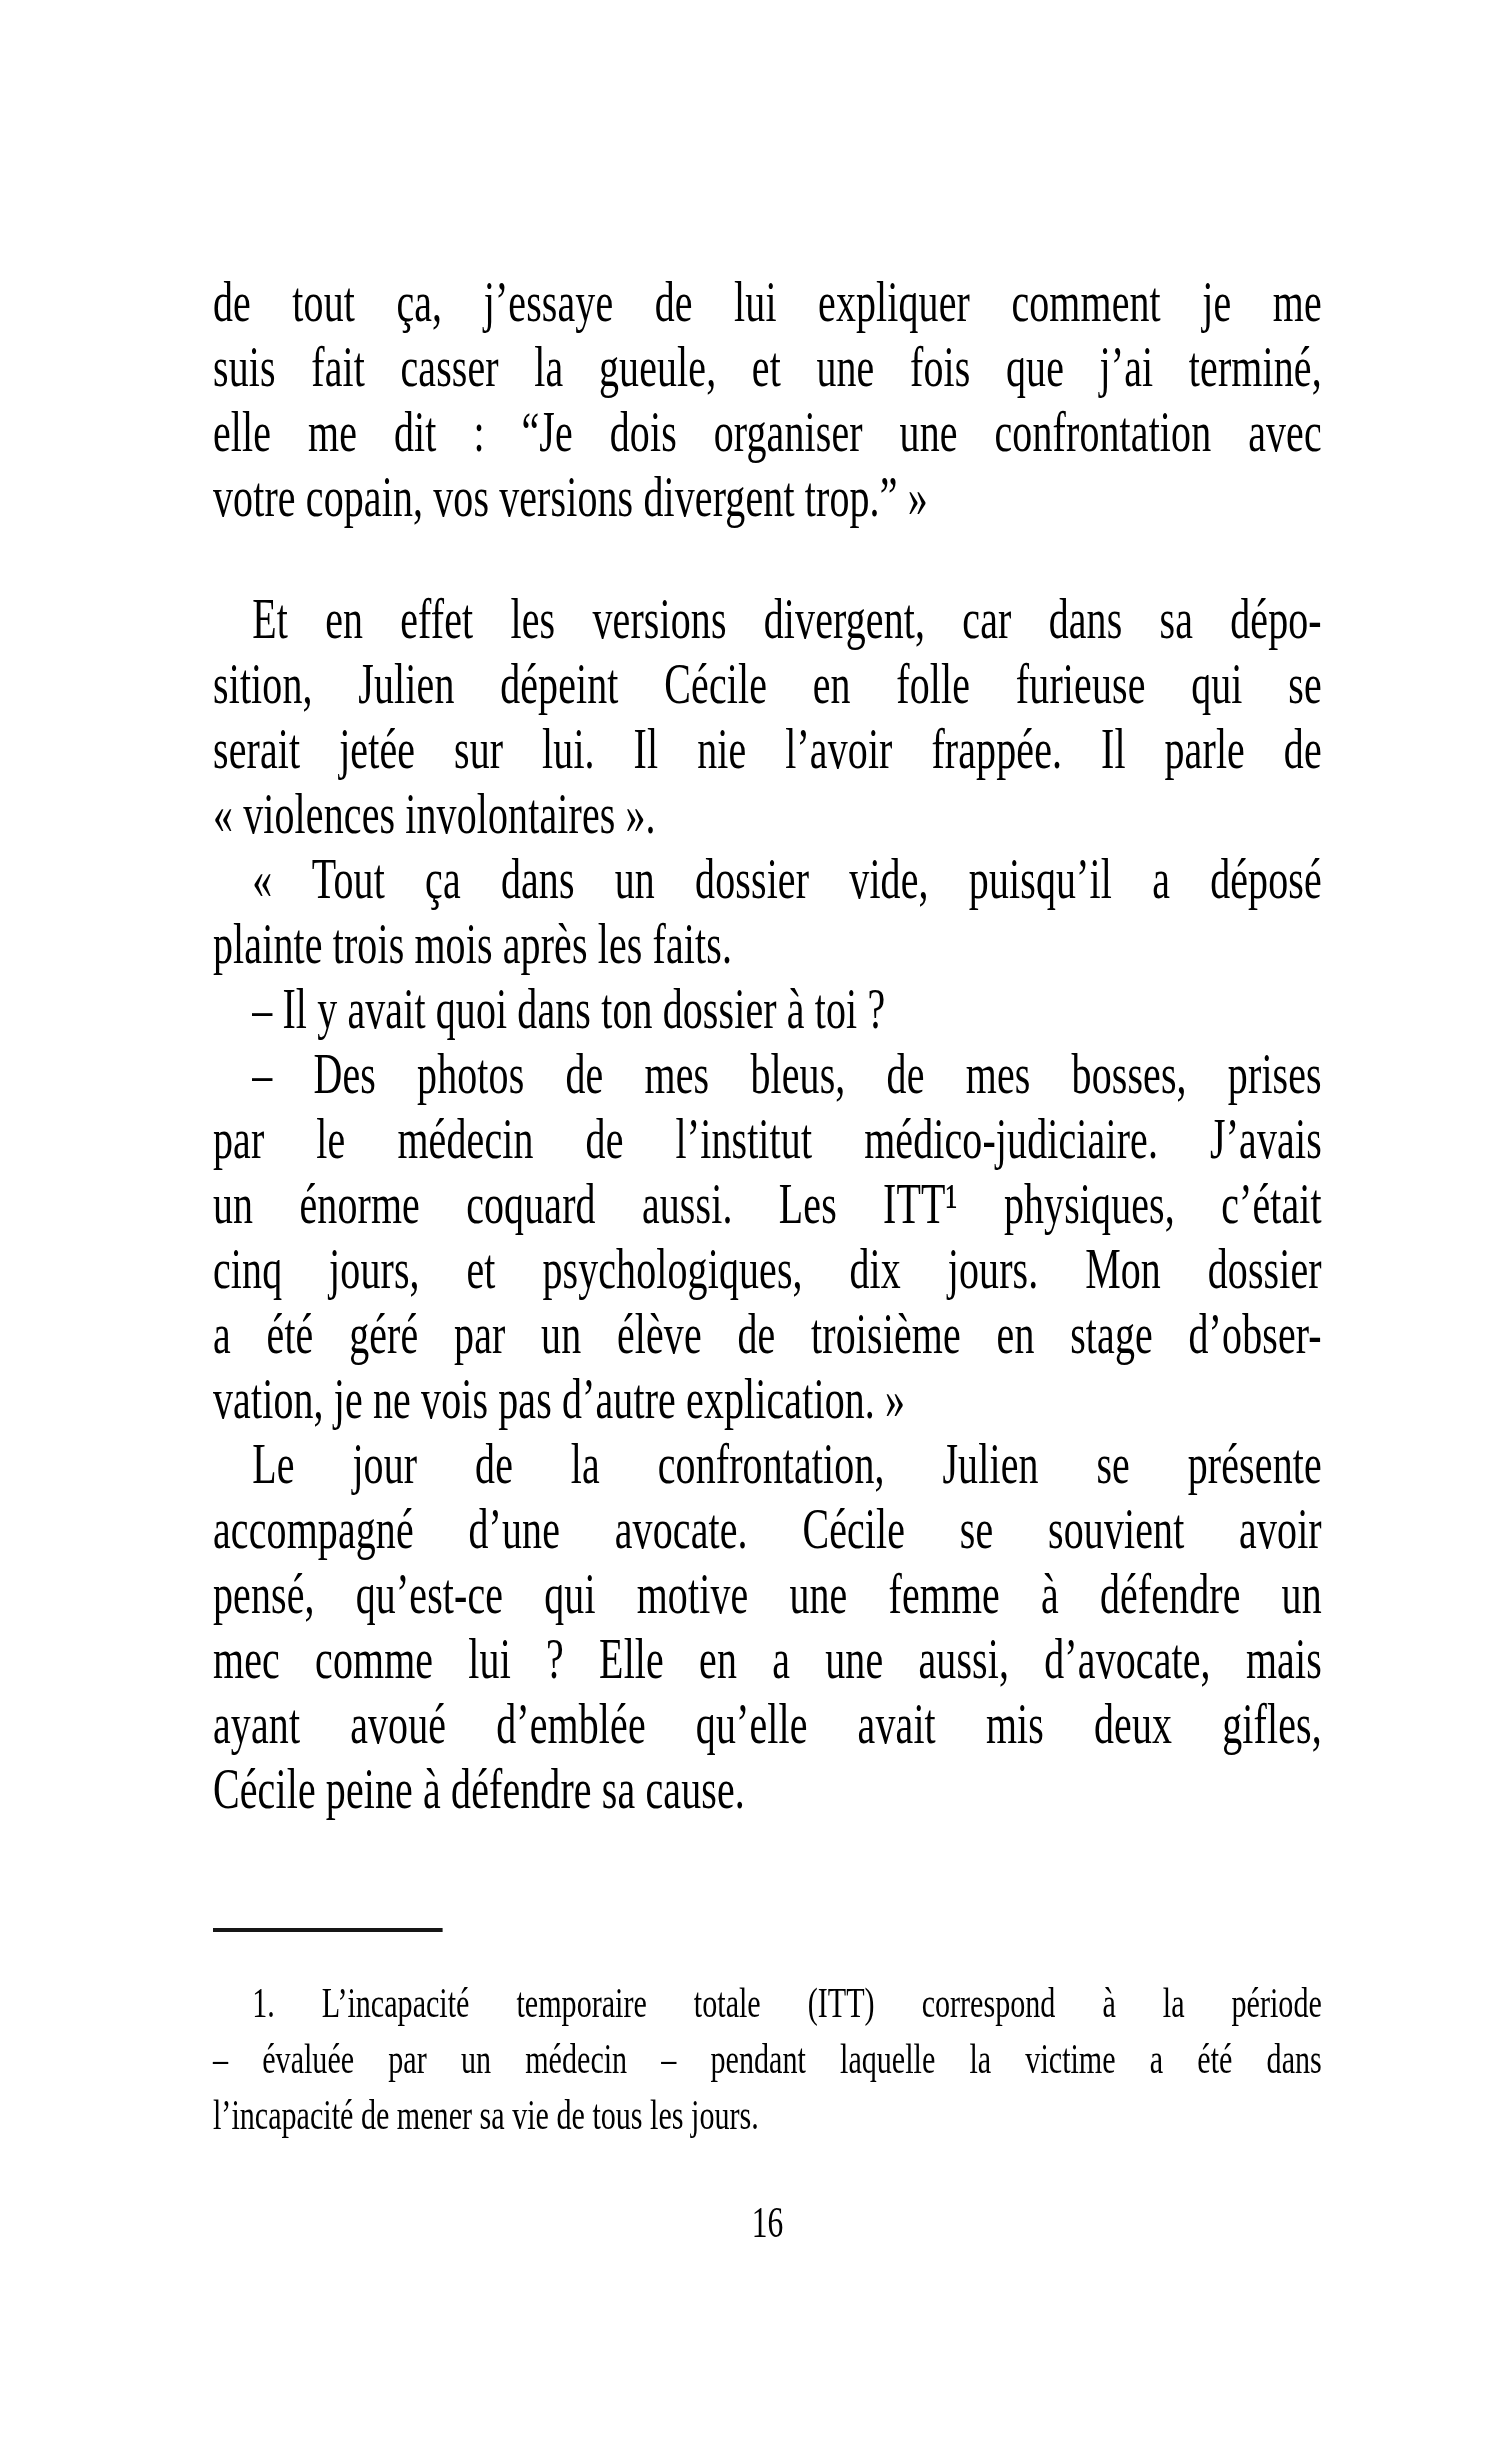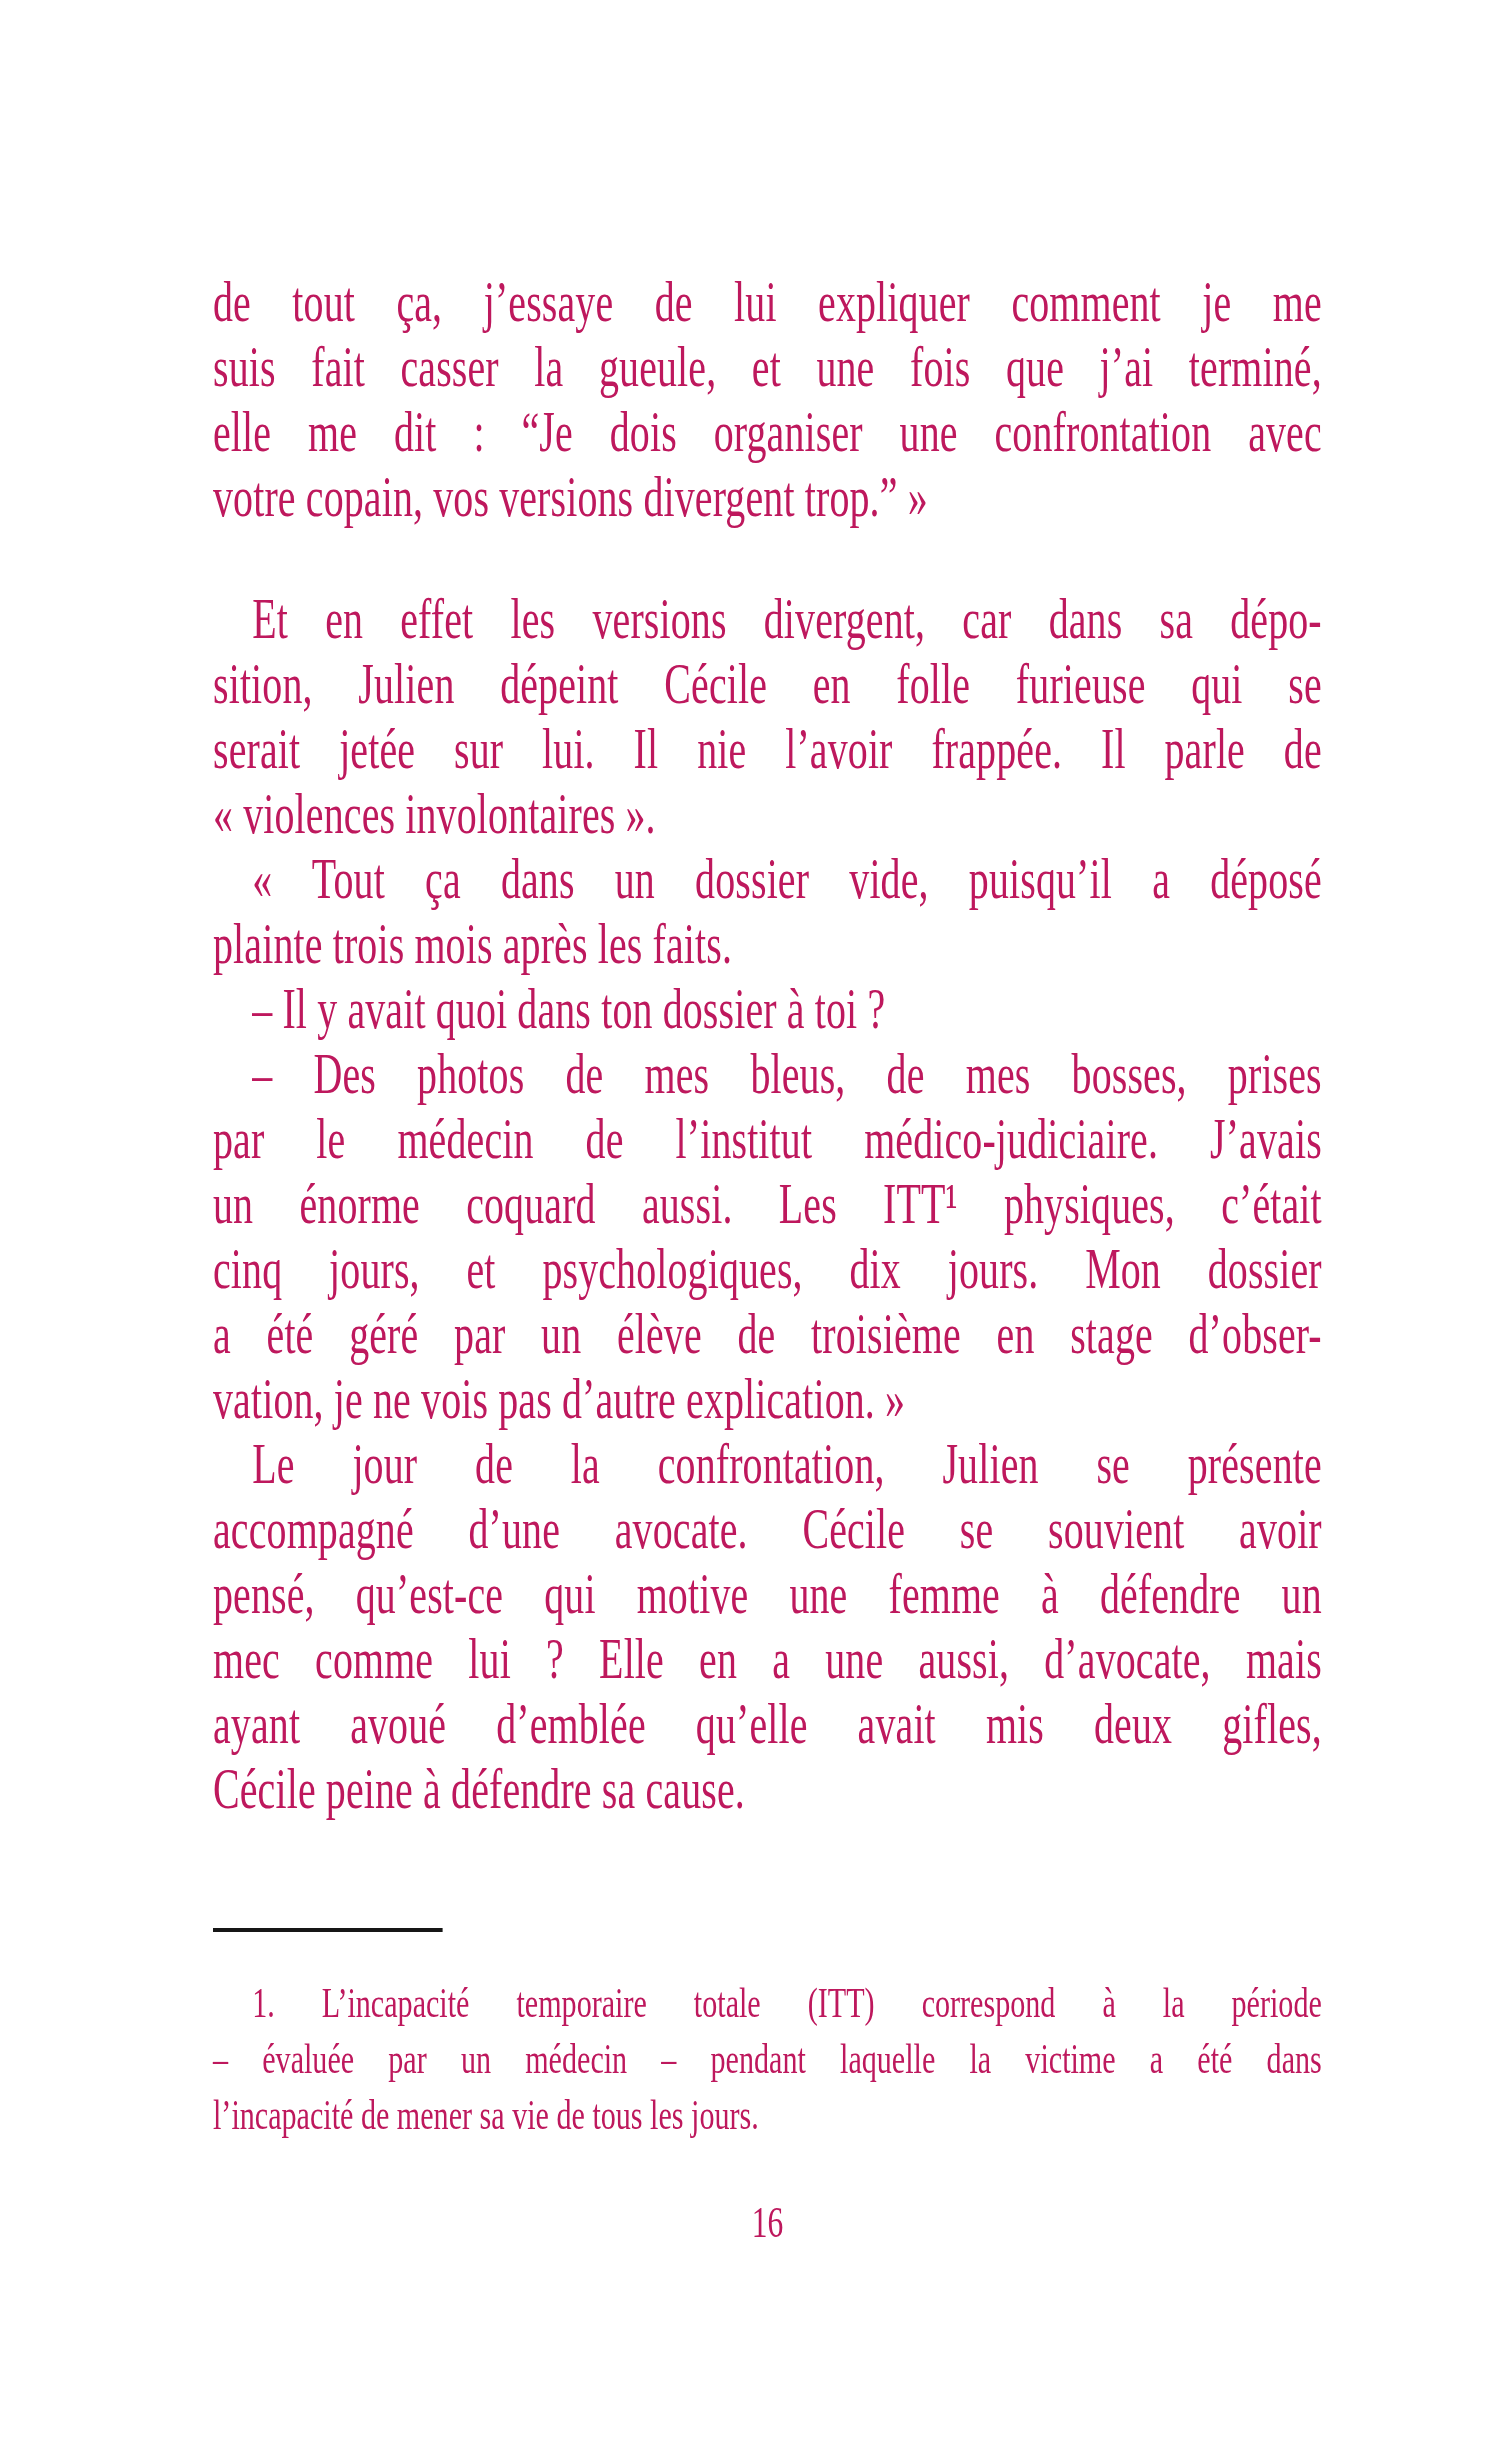--- a/index.html
+++ b/index.html
@@ -7,21 +7,21 @@
     padding: 0;
     background: #ffffff;
   }
   .page {
     position: relative;
     width: 1509px;
     height: 2438px;
     background: #ffffff;
     overflow: hidden;
     font-family: "Liberation Serif", "DejaVu Serif", serif;
-    color: #be185d;
+    color: #000000;
   }
   
   .tblock {
     position: absolute;
     left: 213px;
     top: 269px;
     width: 1584px;              
     transform: scaleX(0.70);
     transform-origin: 0 0;
   }

